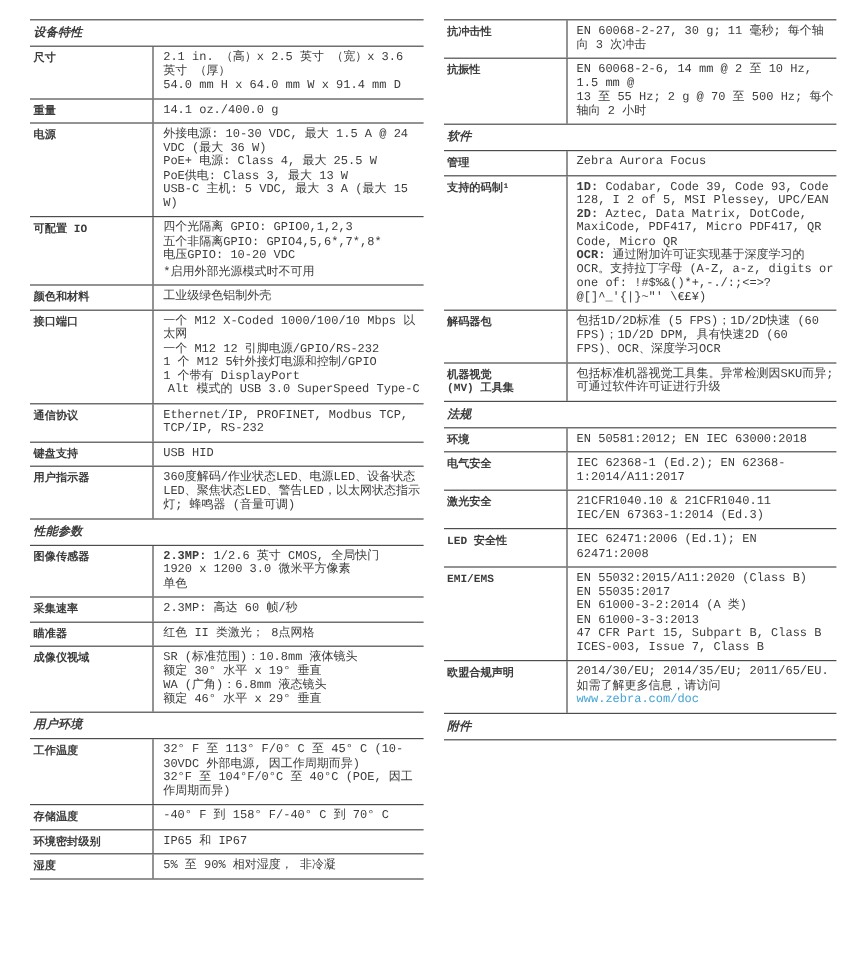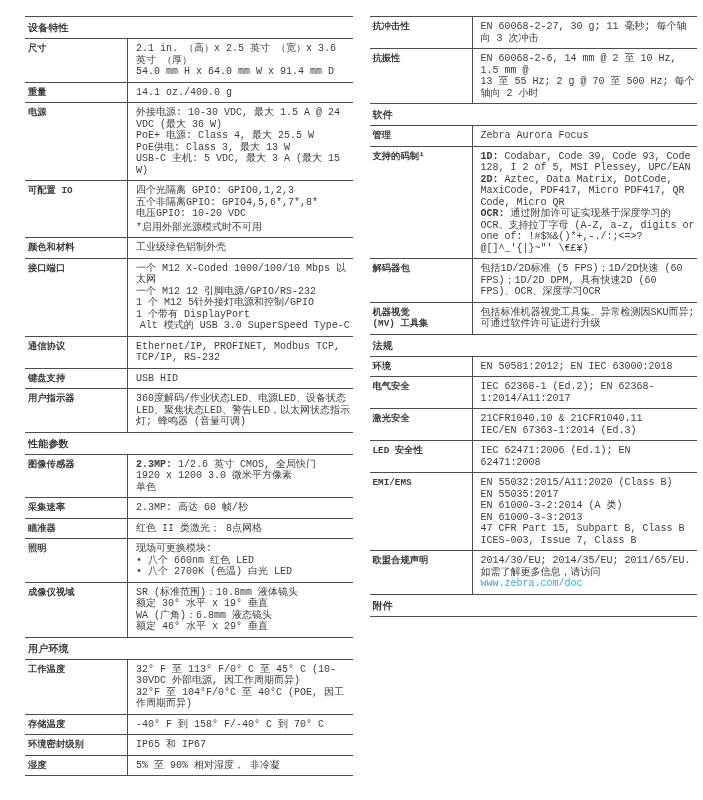--- a/index.html
+++ b/index.html
@@ -17,20 +17,21 @@
     display:flex;gap:17px;
     padding:16px 6px 0 25px;
     box-sizing:border-box;width:703px;
   }
   .col{flex:1;min-width:0;border-top:1px solid var(--bc);}
   .section-header{
     font-weight:bold;font-size:10px;line-height:12px;
     padding:5px 0 4px 3px;
     border-bottom:1px solid var(--bc);
     letter-spacing:0.2px;
+    font-style:italic;
   }
   .row{display:flex;border-bottom:1px solid var(--bc);align-items:stretch;font-family:Liberation Mono, monospace;}
   .label{
     width:102px;flex:none;box-sizing:border-box;
     font-weight:bold;font-size:9.3px;line-height:11.5px;
     padding:4px 6px 4px 3px;
     white-space:pre-line;
   }
   .value{
     flex:1;min-width:0;box-sizing:border-box;
@@ -131,28 +132,20 @@
           <div class="line"><span class="">2.3MP: 高达 60 帧/秒</span></div>
         </div>
       </div>
       <div class="row">
         <div class="label">瞄准器</div>
         <div class="value">
           <div class="line"><span class="">红色 II 类激光；  8点网格</span></div>
         </div>
       </div>
       <div class="row">
-        <div class="label">照明</div>
-        <div class="value">
-          <div class="line"><span class="">现场可更换模块:</span></div>
-          <div class="line"><span class="">• 八个 660nm 红色 LED</span></div>
-          <div class="line"><span class="">• 八个 2700K (色温) 白光 LED</span></div>
-        </div>
-      </div>
-      <div class="row">
         <div class="label">成像仪视域</div>
         <div class="value">
           <div class="line"><span class="">SR (标准范围)：10.8mm 液体镜头</span></div>
           <div class="line"><span class="">额定 30° 水平 x 19° 垂直</span></div>
           <div class="line"><span class="">WA (广角)：6.8mm 液态镜头</span></div>
           <div class="line"><span class="">额定 46° 水平 x 29° 垂直</span></div>
         </div>
       </div>
       <div class="section-header">用户环境</div>
       <div class="row">

